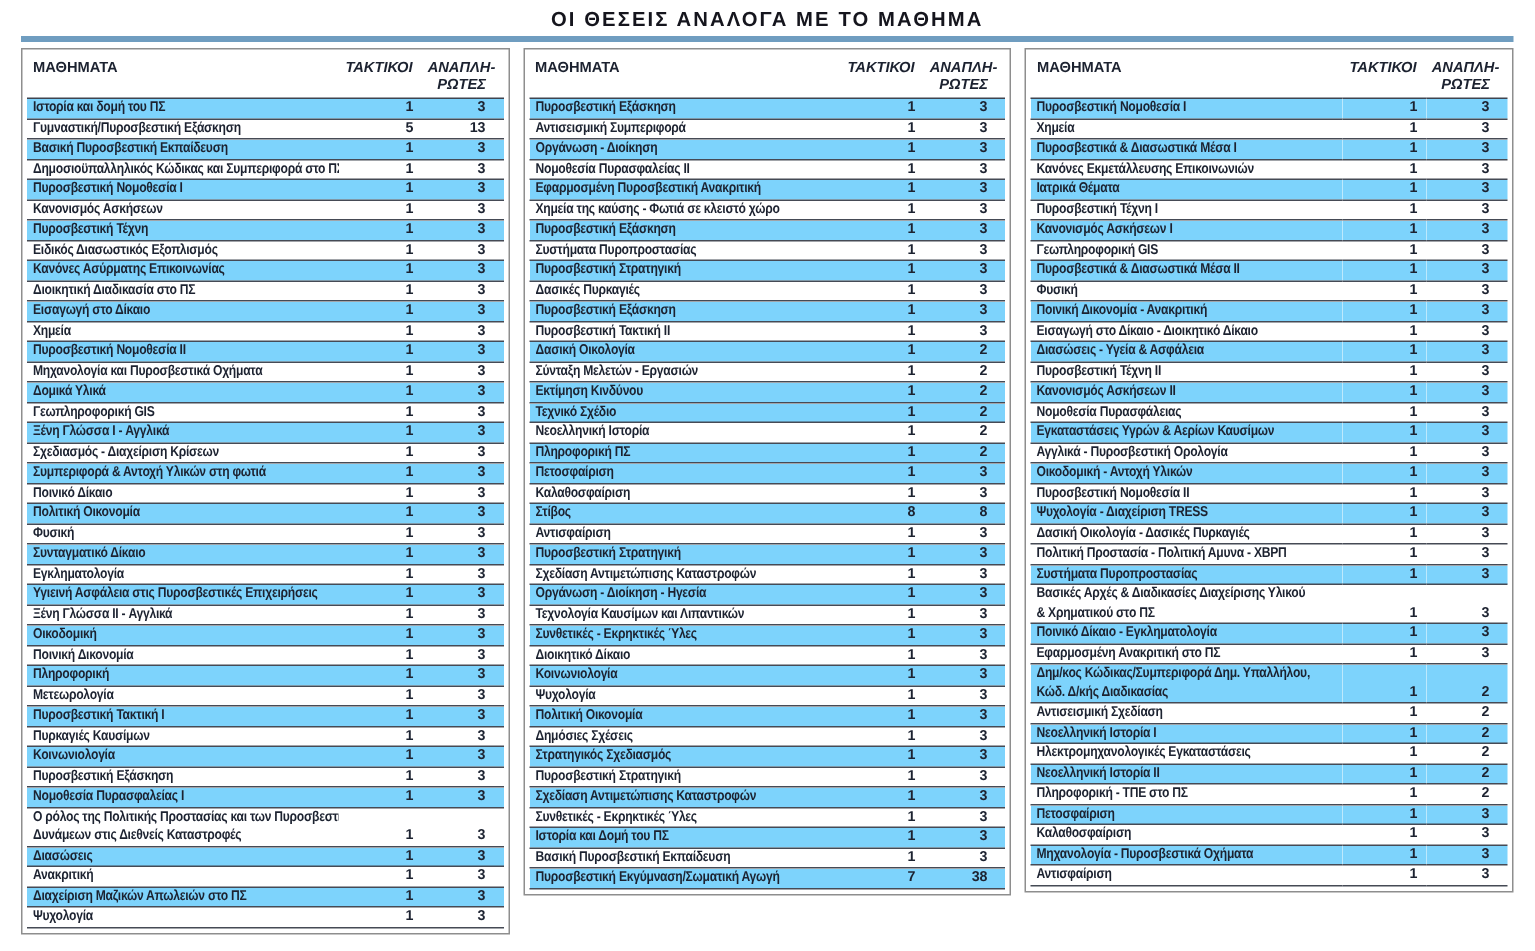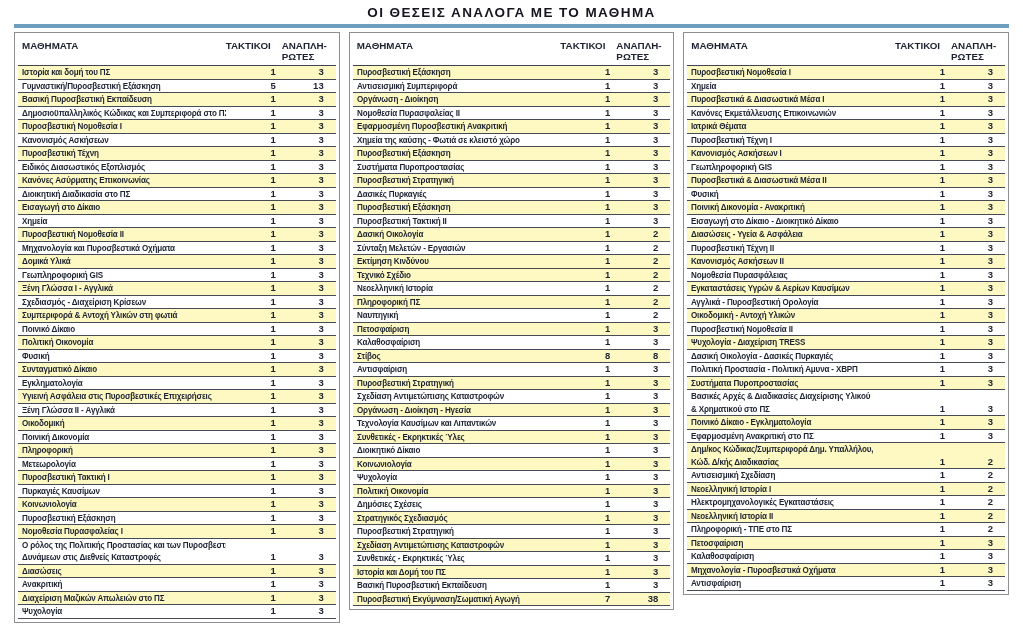--- a/index.html
+++ b/index.html
@@ -45,28 +45,29 @@
   col.c-sub { width: 54px; }
   th {
     font-size: 9.8px;
     color: #1c2230;
     text-align: left;
     vertical-align: top;
     padding: 4px 0 3px 4px;
     line-height: 11px;
   }
   th.num {
-    text-align: left;
+    text-align: center;
     white-space: pre-line;
     padding-right: 2px;
     padding-left: 0;
+    font-style: italic;
   }
   thead tr { border-bottom: 1px solid #3f4450; }
   tbody tr { border-bottom: 1px solid #454a55; }
-  tbody tr.shaded { background: #fef9c3; }
+  tbody tr.shaded { background: #7dd3fc; }
   td {
     font-size: 9.5px;
     line-height: 12.5px;
     color: #1c2230;
     font-weight: bold;
     padding: 0;
     overflow: hidden;
   }
   td.subject { padding-left: 4px; }
   td.subject span {
@@ -412,25 +413,20 @@
             <tr>
               <td class="subject"><span>Νεοελληνική Ιστορία</span></td>
               <td class="num">1</td>
               <td class="num">2</td>
             </tr>
             <tr class="shaded">
               <td class="subject"><span>Πληροφορική ΠΣ</span></td>
               <td class="num">1</td>
               <td class="num">2</td>
             </tr>
-            <tr>
-              <td class="subject"><span>Ναυπηγική</span></td>
-              <td class="num">1</td>
-              <td class="num">2</td>
-            </tr>
             <tr class="shaded">
               <td class="subject"><span>Πετοσφαίριση</span></td>
               <td class="num">1</td>
               <td class="num">3</td>
             </tr>
             <tr>
               <td class="subject"><span>Καλαθοσφαίριση</span></td>
               <td class="num">1</td>
               <td class="num">3</td>
             </tr>

